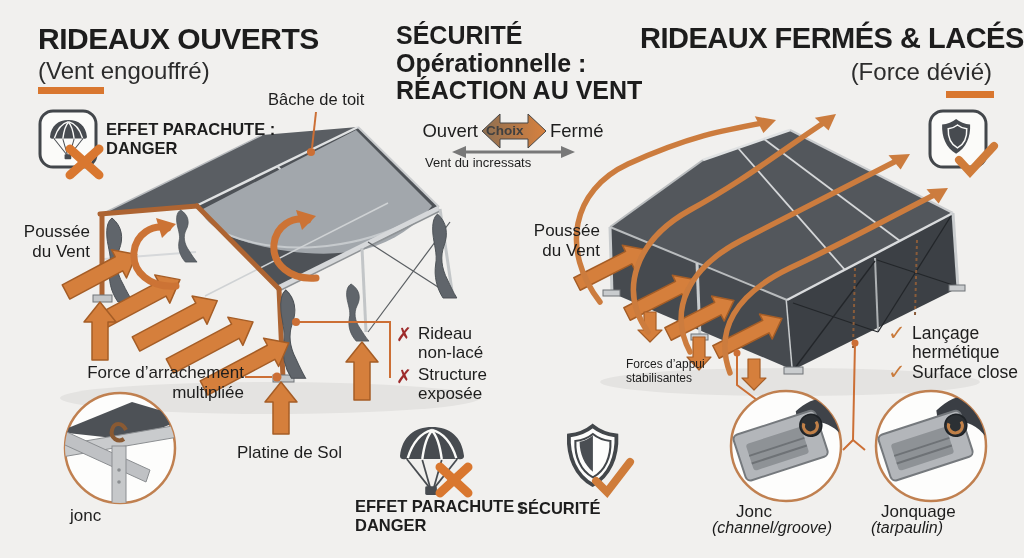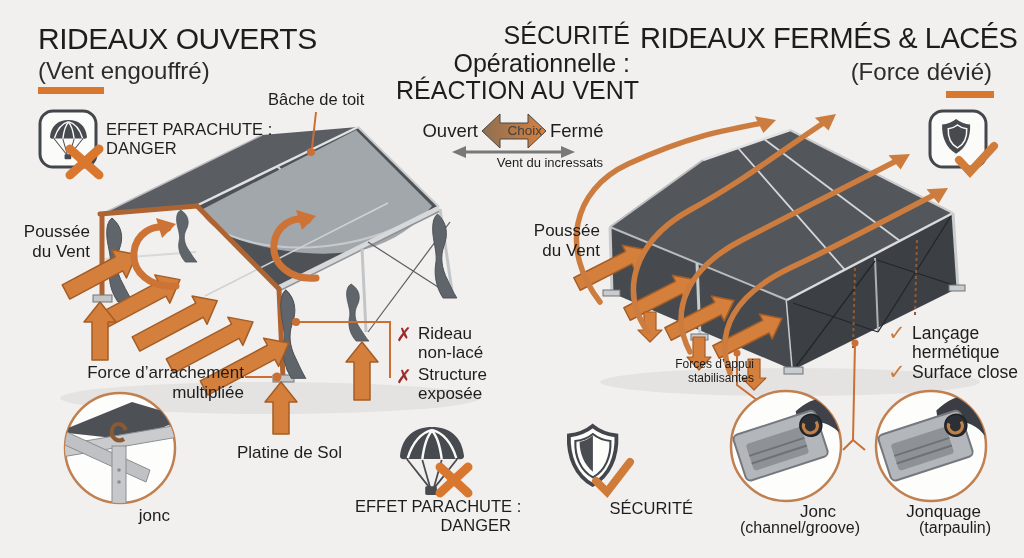--- a/index.html
+++ b/index.html
@@ -1,23 +1,23 @@
 <!DOCTYPE html>
 <html><head>
 <meta charset="utf-8">
 <style>
   html,body{margin:0;padding:0;background:#d8d8d8}
   .stage{position:relative;width:1024px;height:558px;background:#f1f0ee;overflow:hidden;
          font-family:"Liberation Sans","DejaVu Sans",sans-serif;color:#1d1d1d}
   .stage svg{position:absolute;left:0;top:0}
   .t{position:absolute;line-height:1.15;white-space:nowrap}
-  .b{font-weight:normal}
-  .c{text-align:right}
+  .b{font-weight:bold}
+  .c{text-align:left}
   .r{text-align:right}
-  .it{}
+  .it{font-style:italic}
   .sub{color:#2c2c2c}
   .mark-x{color:#9e2b2b;font-weight:bold}
   .mark-v{color:#c97a3b;font-weight:bold}
 </style>
 </head>
 <body>
 
 <div class="stage">
 
 <svg width="1024" height="558" viewBox="0 0 1024 558">

